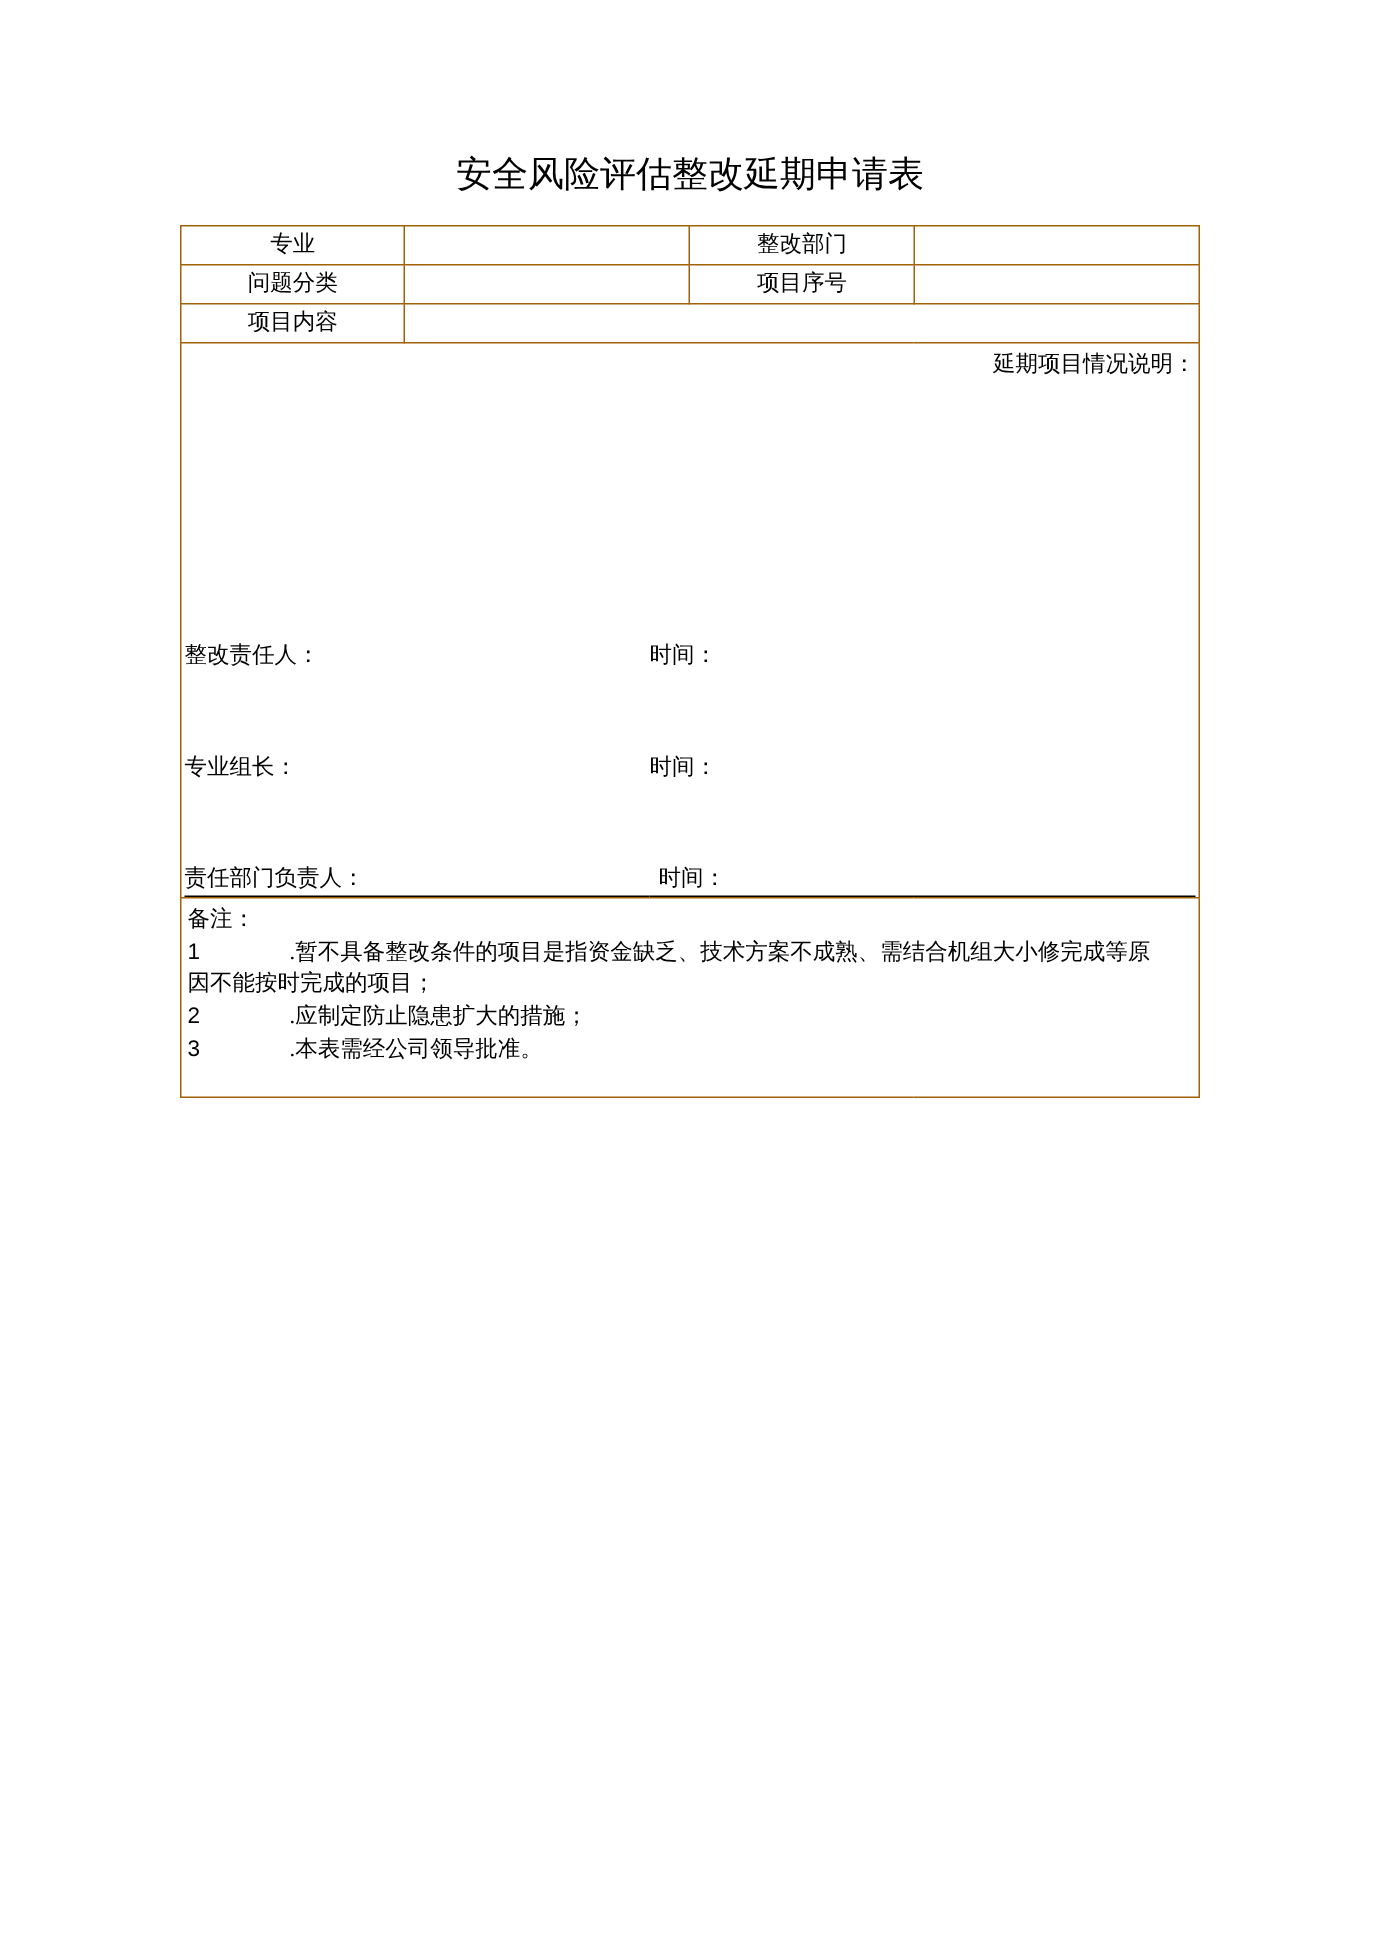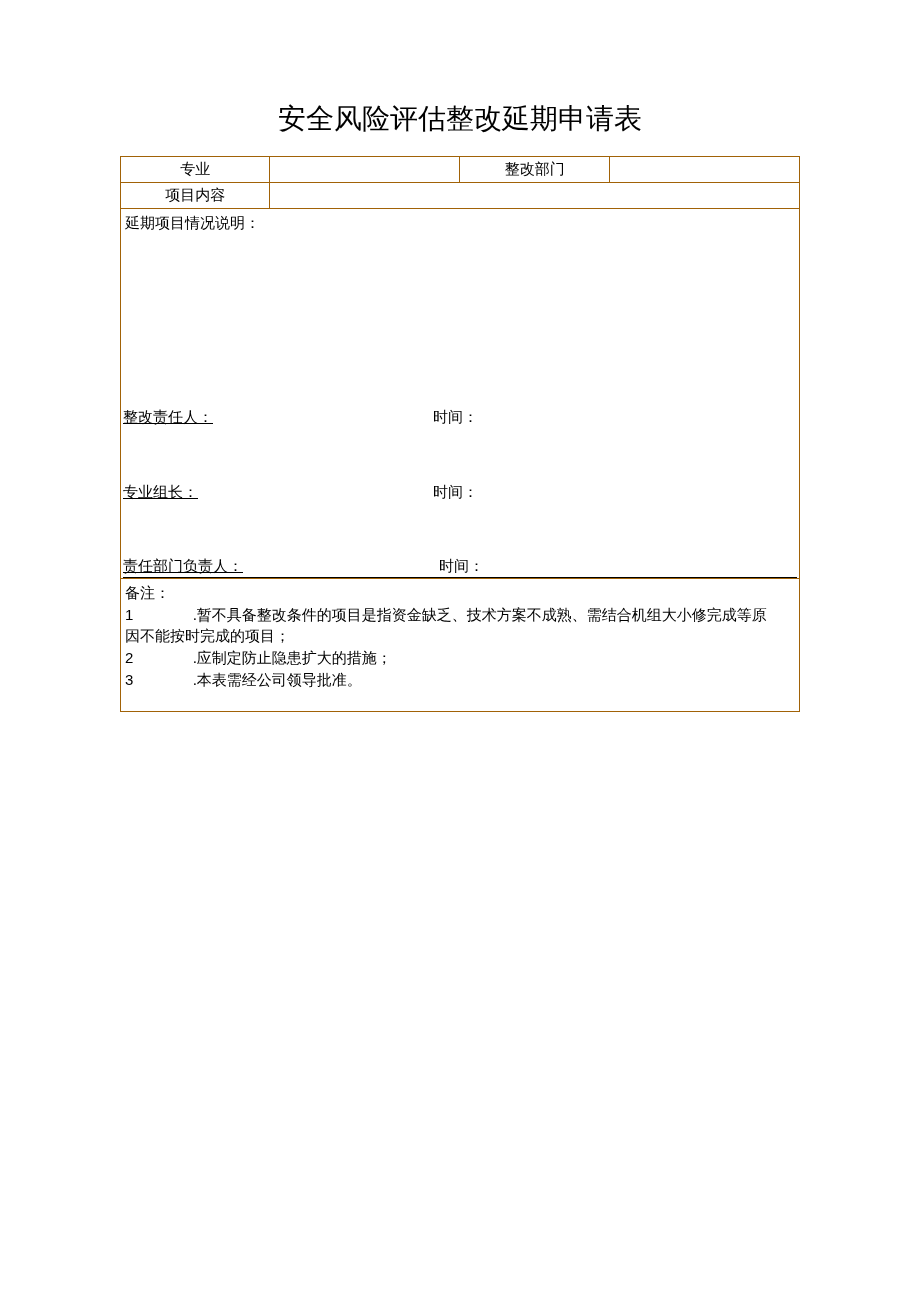--- a/index.html
+++ b/index.html
@@ -7,21 +7,21 @@
       font-family: "SimSun", "宋体", serif;
       background: #fff;
       width: 920px;
       height: 1301px;
       padding: 100px 120px 0 120px;
       font-size: 15px;
       color: #000;
     }
     .title {
       text-align: center;
-      font-size: 28px;
+      font-size: 24px;
       font-weight: normal;
       margin-bottom: 18px;
       font-family: "SimSun", "宋体", serif;
     }
     table {
       border-collapse: collapse;
       width: 100%;
       table-layout: fixed;
     }
     td {
@@ -39,21 +39,20 @@
     .tall-section {
       padding: 4px 6px;
     }
     .section-line {
       display: flex;
       margin-top: 0;
     }
     .section-line .left-label {
       flex: 0 0 310px;
       border-bottom: 1px solid #000;
-      text-decoration: underline;
     }
     .section-line .right-label {
       flex: 1;
       border-bottom: 1px solid #000;
     }
     .section-line.no-underline .left-label,
     .section-line.no-underline .right-label {
       border-bottom: none;
     }
     .notes-list {
@@ -88,30 +87,36 @@
   </colgroup>
 
   <tbody>
       <tr>
     <td class="label-cell">专业</td>
     <td></td>
     <td class="label-cell">整改部门</td>
     <td></td>
   </tr>
 
+  <tr>
+    <td class="label-cell">问题分类</td>
+    <td></td>
+    <td class="label-cell">项目序号</td>
+    <td></td>
+  </tr>
 
   <tr>
     <td class="label-cell">项目内容</td>
     <td colspan="3"></td>
   </tr>
 
 
   <tr>
     <td colspan="4" class="tall-section" style="height:370px; position:relative; padding:4px 2px 0 2px;">
-      <div style="padding-left:2px;">延期项目情况说明：</div>
+      <div style="padding-left:2px;text-align:right;">延期项目情况说明：</div>
 
       <div style="position:absolute; bottom:150px; left:2px; right:2px;">
         <div class="section-line no-underline">
           <span class="left-label">整改责任人：</span>
           <span class="right-label">时间：</span>
         </div>
       </div>
 
       <div style="position:absolute; bottom:75px; left:2px; right:2px;">
         <div class="section-line no-underline">

